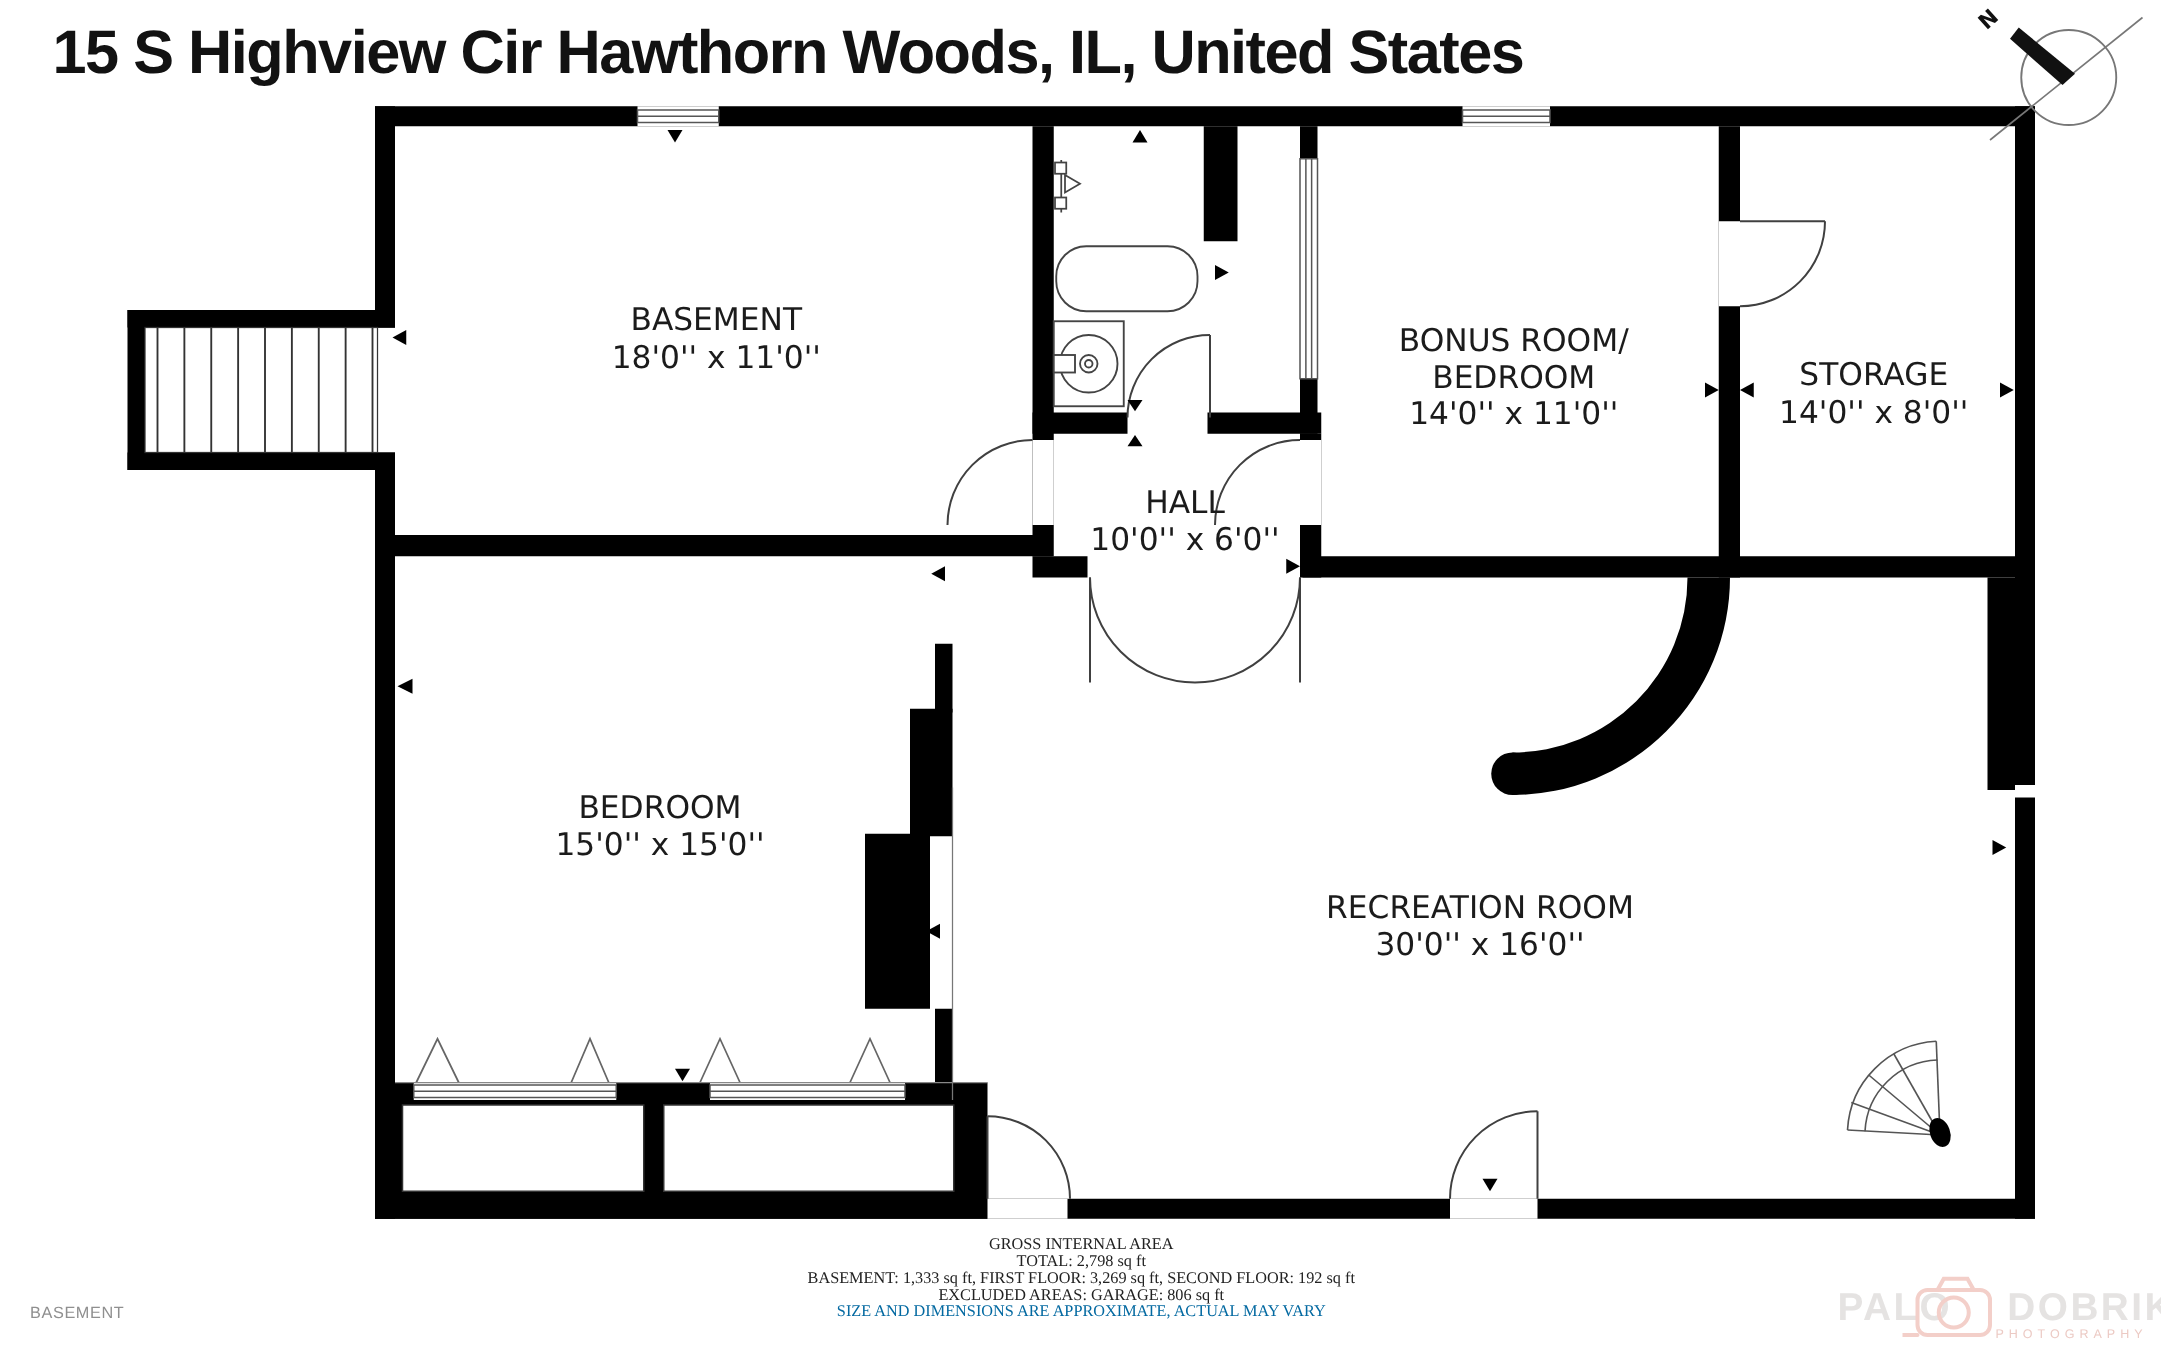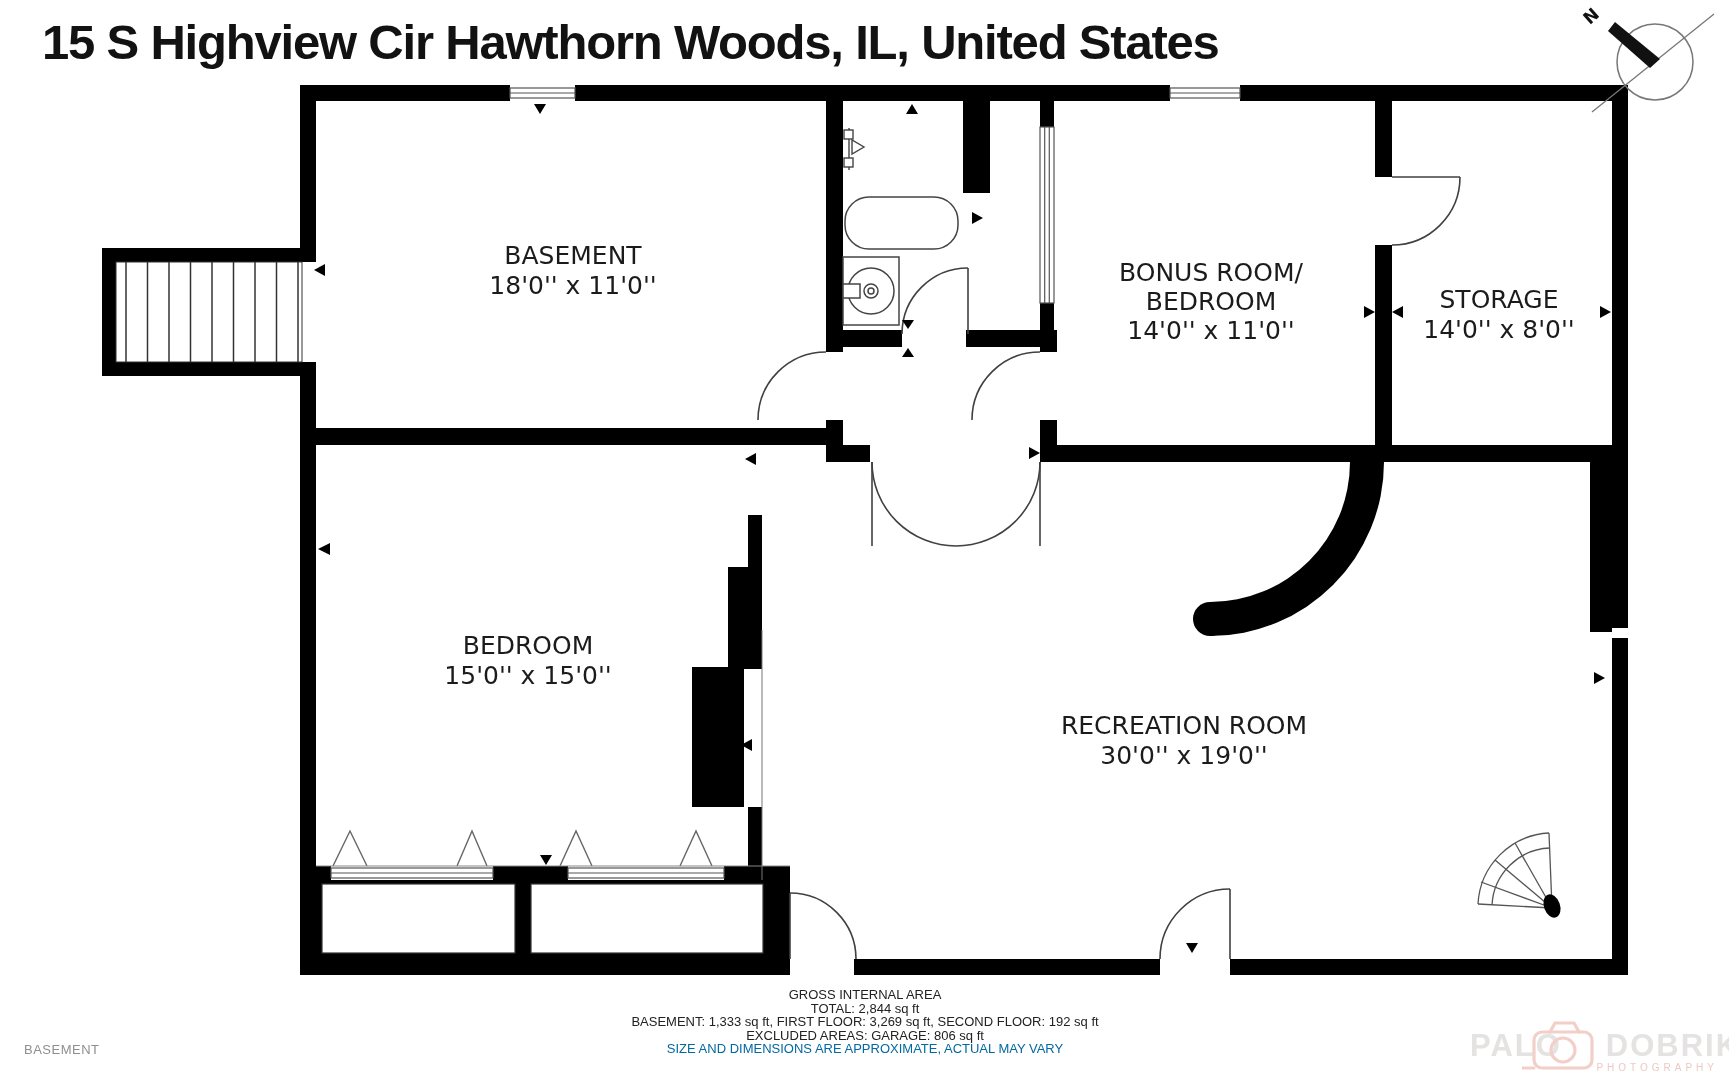--- a/index.html
+++ b/index.html
@@ -8,21 +8,21 @@
   #plan-svg{position:absolute;left:0;top:0;}
   .title{position:absolute;left:42px;top:14px;font-family:"Liberation Sans",sans-serif;
          font-size:49px;font-weight:700;letter-spacing:-1.2px;color:#121212;white-space:nowrap;}
   .room-label{position:absolute;transform:translateX(-50%);text-align:center;
               color:#1b1b1b;font-size:25px;line-height:30px;white-space:nowrap;}
   .room-label span{display:block;}
   .room-label span:empty{display:none;}
   .north-label{position:absolute;left:1584px;top:6px;font-size:17px;font-weight:700;color:#111;
                transform:rotate(-42deg);}
   .summary{position:absolute;left:865px;top:988px;transform:translateX(-50%);text-align:center;
-           font-family:Liberation Sans, sans-serif;font-size:13px;line-height:13.5px;color:#222;
+           font-family:Liberation Serif, serif;font-size:13px;line-height:13.5px;color:#222;
            white-space:nowrap;}
   .summary .muted{color:#0369a1;}
   .floor-label{position:absolute;left:24px;top:1042px;font-family:"Liberation Sans",sans-serif;
                font-size:13px;letter-spacing:0.5px;color:#8f8f8f;}
   .watermark{position:absolute;left:1470px;top:1024px;width:252px;height:54px;
              font-family:"Liberation Sans",sans-serif;text-align:right;}
   .wm-row{position:absolute;left:0;top:4px;width:100%;display:flex;align-items:center;}
   .wm-left{font-size:31px;font-weight:700;letter-spacing:2px;color:#e5e3e2;}
   .wm-right{font-size:31px;font-weight:700;letter-spacing:2px;color:#e5e3e2;margin-left:44px;}
   .wm-cam{position:absolute;left:52px;top:-8px;}
@@ -214,34 +214,38 @@
     <span>BONUS ROOM/</span>
     <span>BEDROOM</span>
     <span>14'0'' x 11'0''</span>
   </div>
 
   <div class="room-label" style="left:1499px;top:285px;text-align:center;">
     <span>STORAGE</span>
     <span>14'0'' x 8'0''</span>
   </div>
 
+  <div class="room-label" style="left:948px;top:387px;">
+    <span>HALL</span>
+    <span>10'0'' x 6'0''</span>
+  </div>
 
   <div class="room-label" style="left:528px;top:631px;">
     <span>BEDROOM</span>
     <span>15'0'' x 15'0''</span>
   </div>
 
   <div class="room-label" style="left:1184px;top:711px;">
     <span>RECREATION ROOM</span>
-    <span>30'0'' x 19'0''</span>
+    <span>30'0'' x 16'0''</span>
   </div>
 
   <div class="summary">
     <div>GROSS INTERNAL AREA</div>
-    <div>TOTAL: 2,844 sq ft</div>
+    <div>TOTAL: 2,798 sq ft</div>
     <div>BASEMENT: 1,333 sq ft, FIRST FLOOR: 3,269 sq ft, SECOND FLOOR: 192 sq ft</div>
     <div>EXCLUDED AREAS: GARAGE: 806 sq ft</div>
     <div class="muted">SIZE AND DIMENSIONS ARE APPROXIMATE, ACTUAL MAY VARY</div>
   </div>
 
   <div class="floor-label">BASEMENT</div>
 
   <div class="watermark">
     <div class="wm-row">
       <span class="wm-left">PALO</span>

